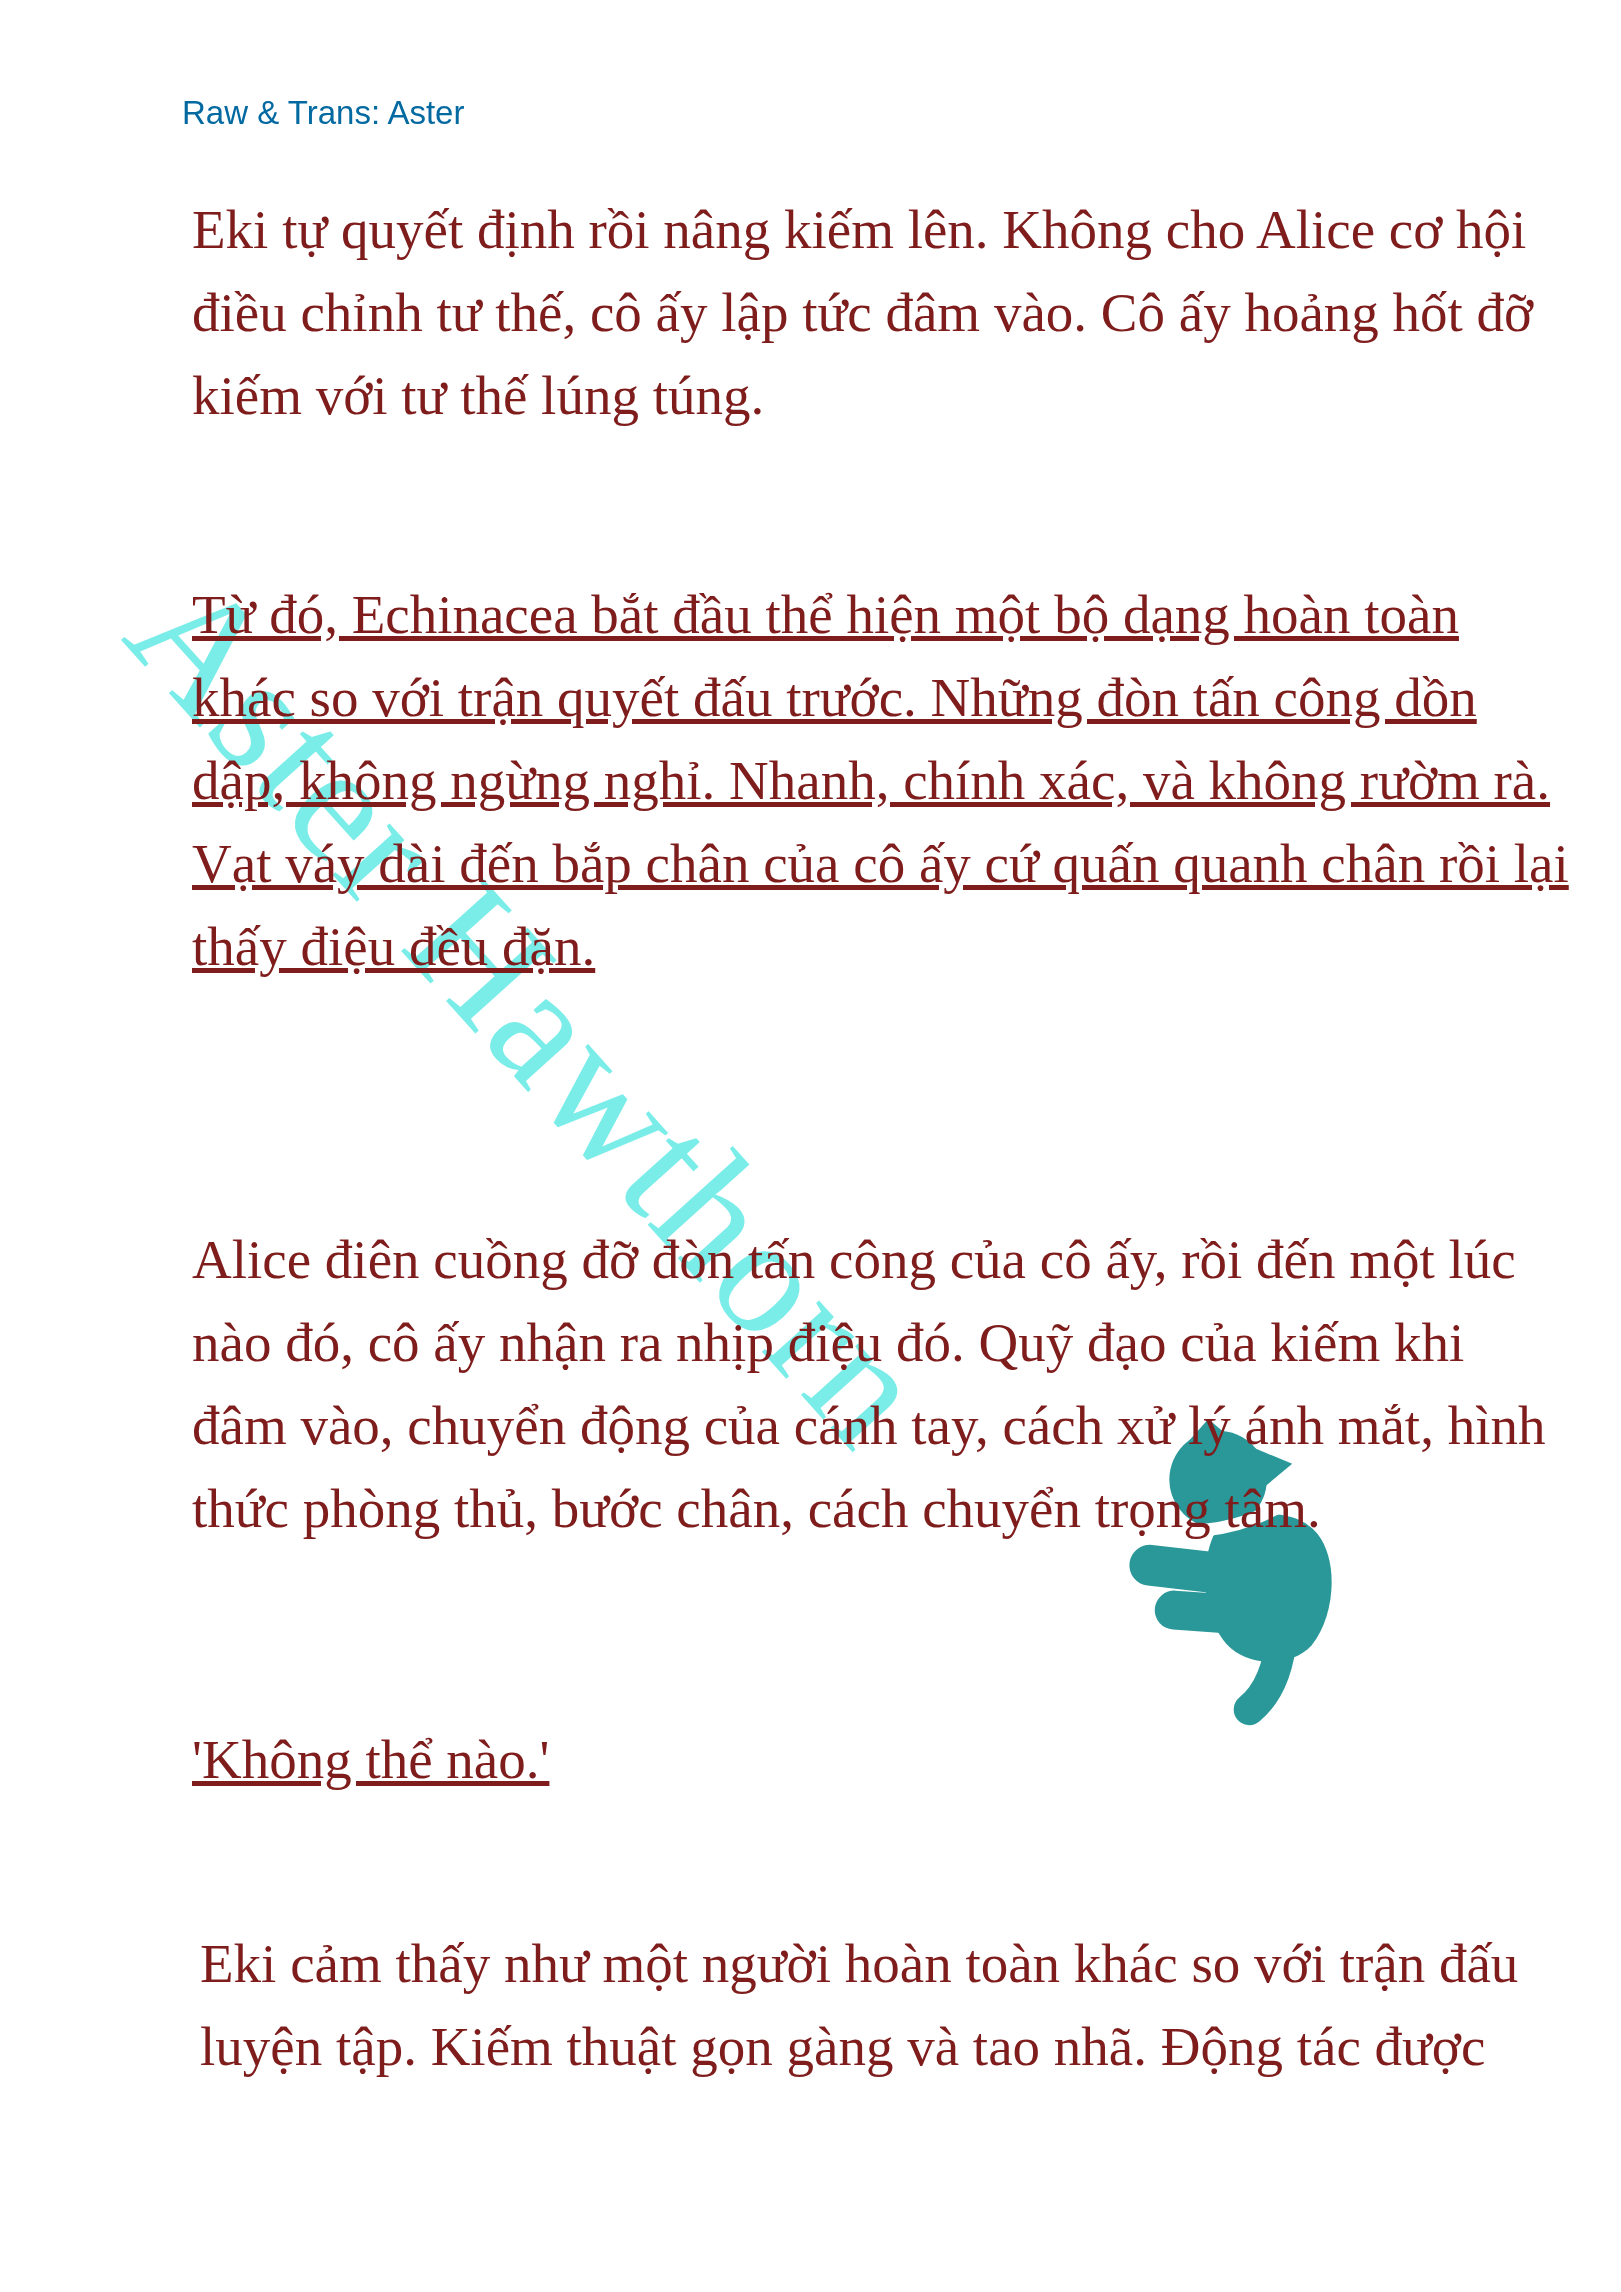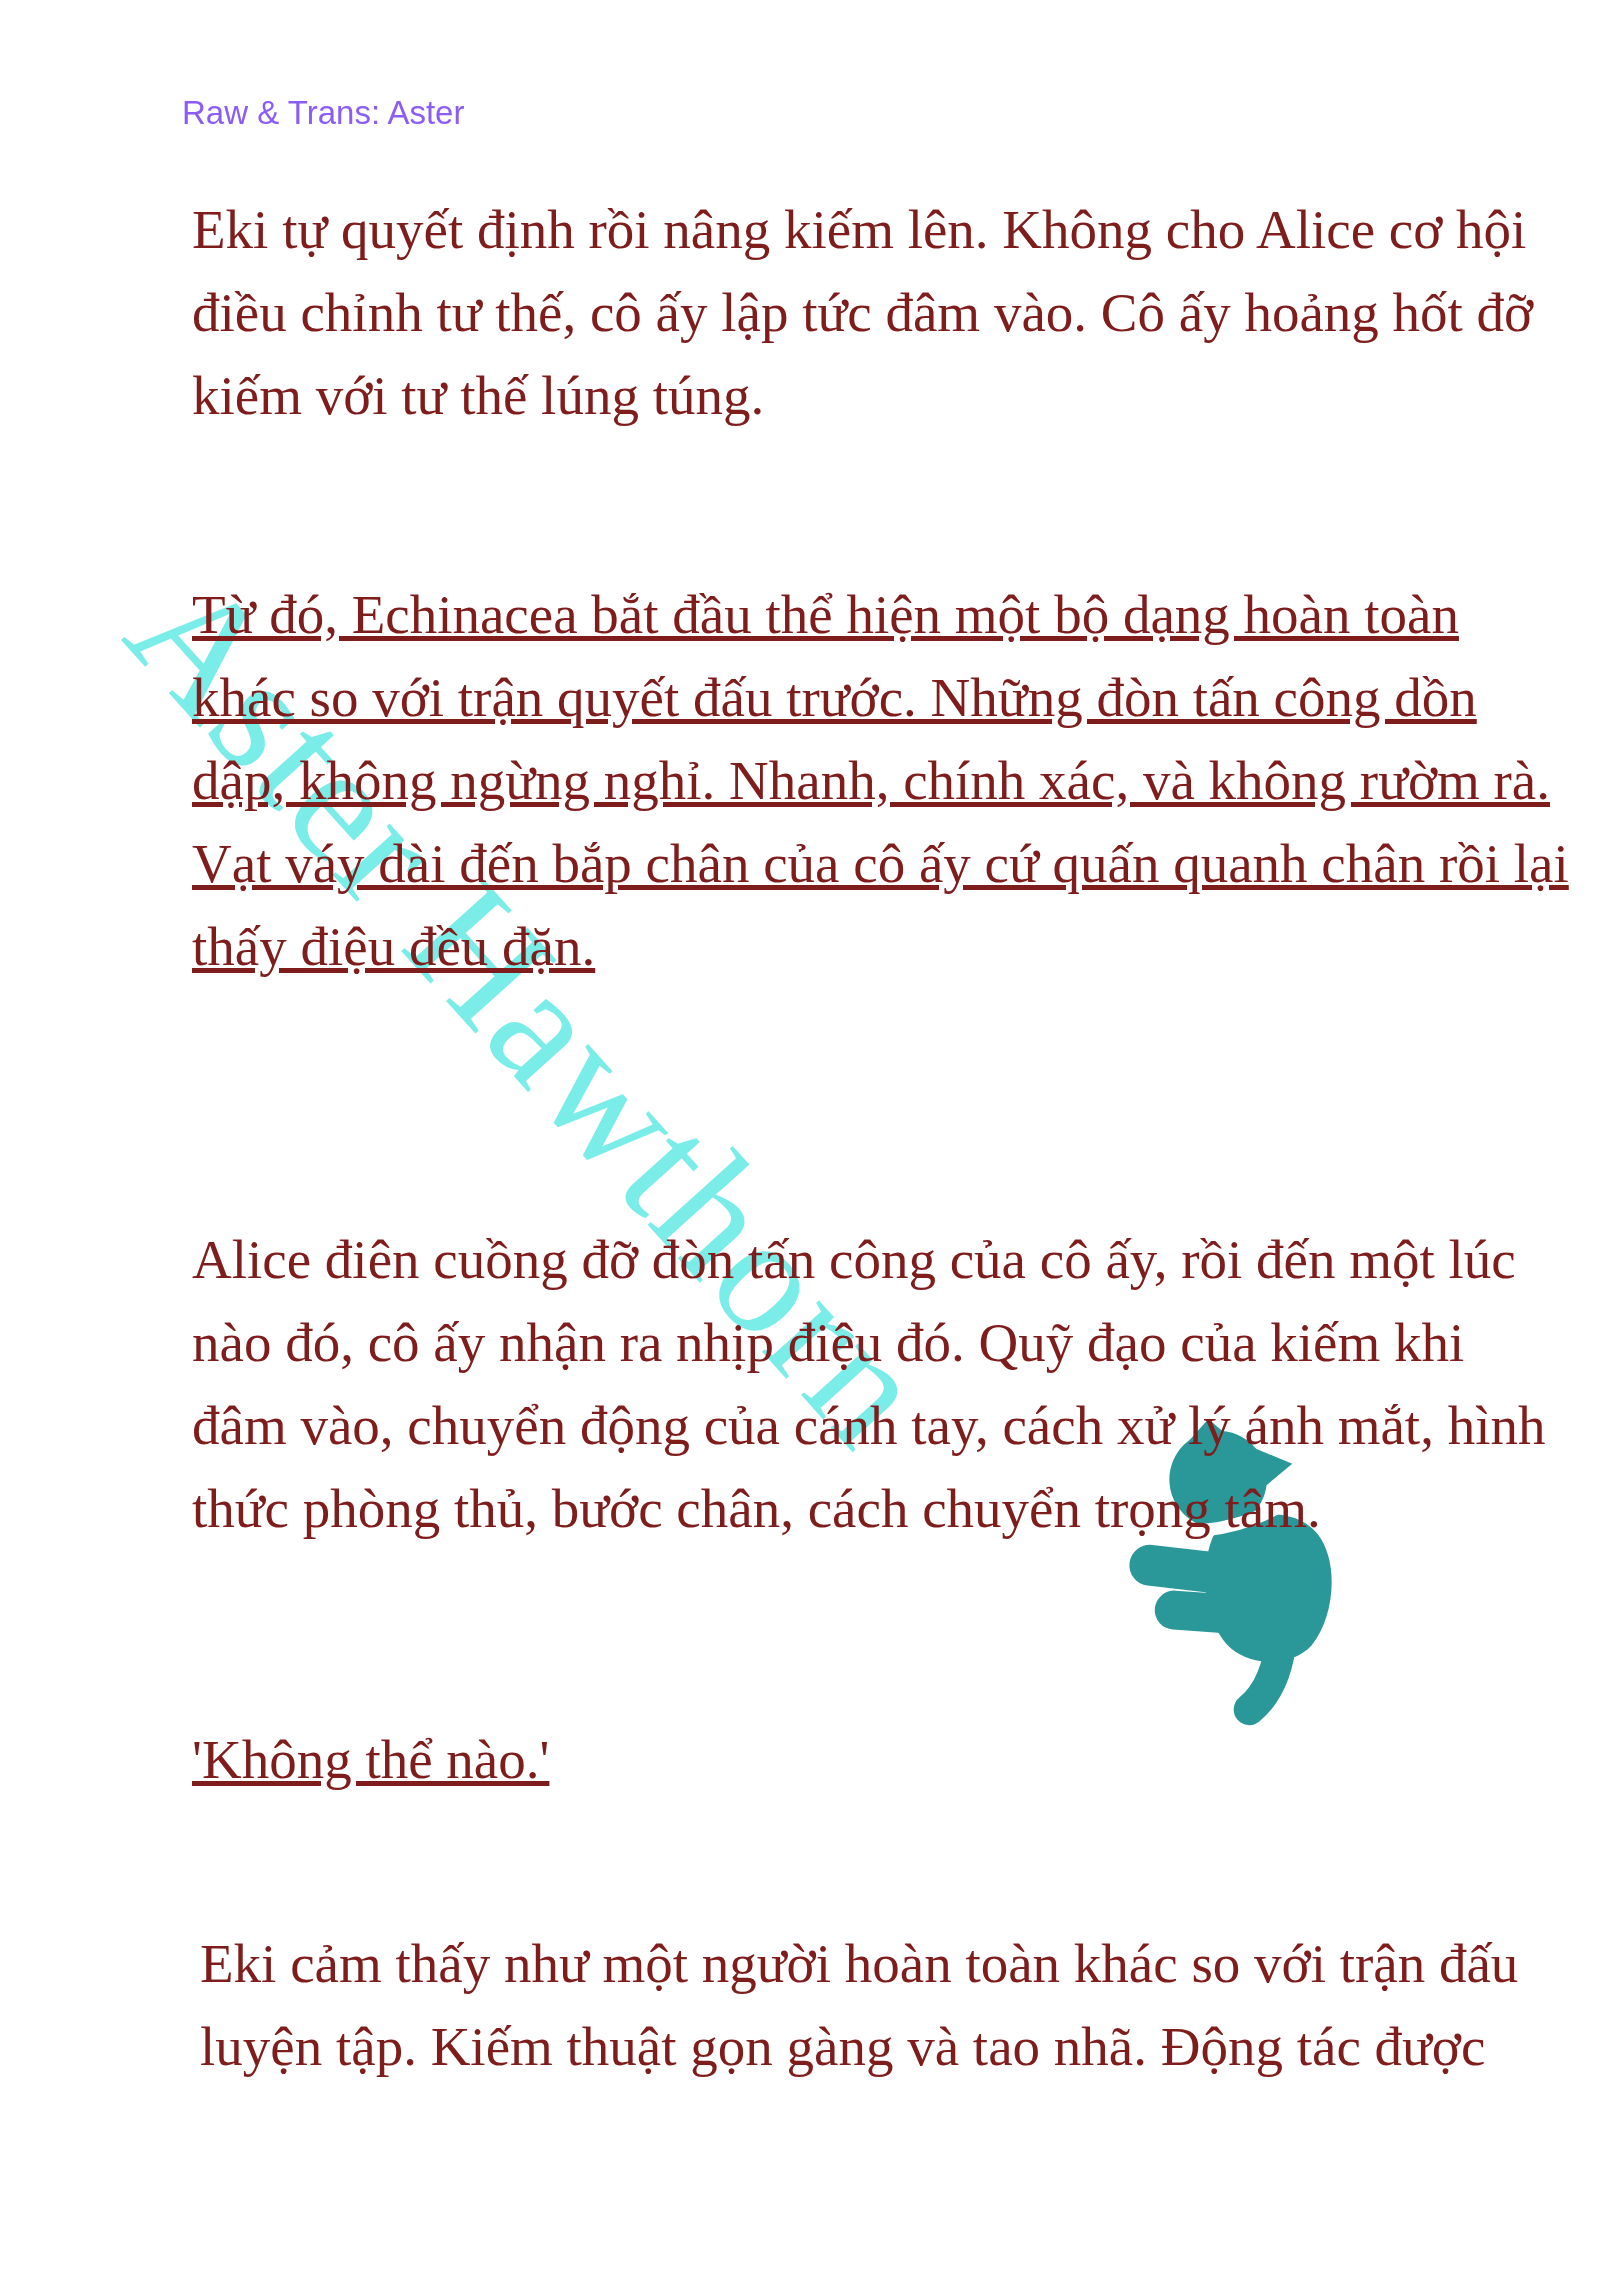--- a/index.html
+++ b/index.html
@@ -9,21 +9,21 @@
     background:#ffffff;
     overflow:hidden;
     margin:0 auto;
     font-family:"Liberation Serif","DejaVu Serif",serif;
   }
   .credit{
     position:absolute;
     left:182px;top:94px;
     font-family:"Liberation Sans","DejaVu Sans",sans-serif;
     font-size:33px;
-    color:#8b5cf6;
+    color:#0369a1;
     white-space:nowrap;
     z-index:3;
     text-align:right;
   }
   .watermark{
     position:absolute;
     left:233px;top:537px;
     font-family:"Liberation Serif","DejaVu Serif",serif;
     font-size:167px;
     letter-spacing:2px;

